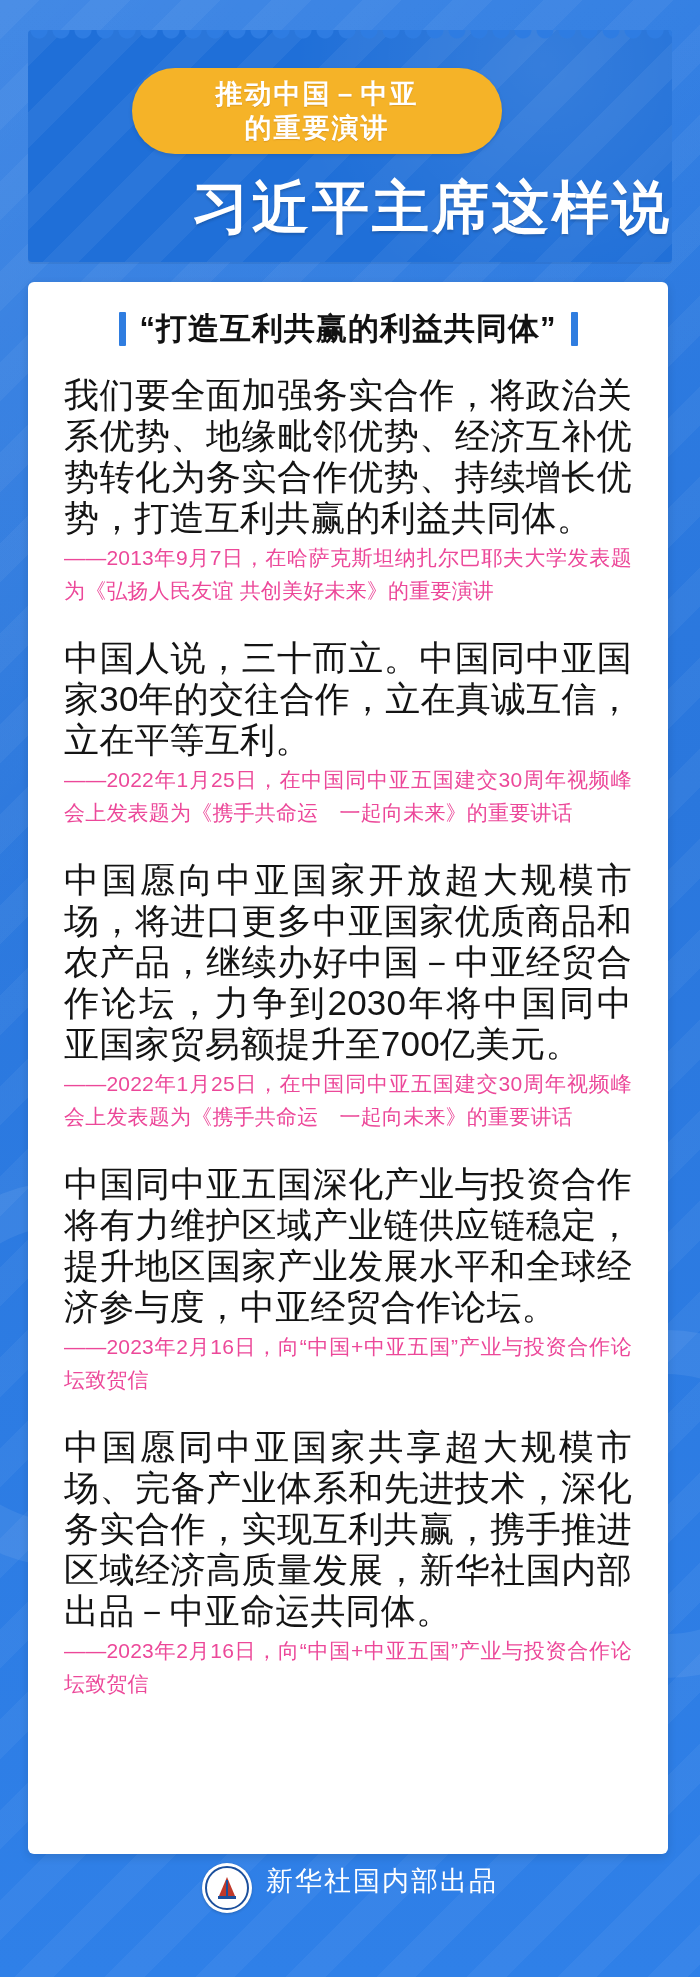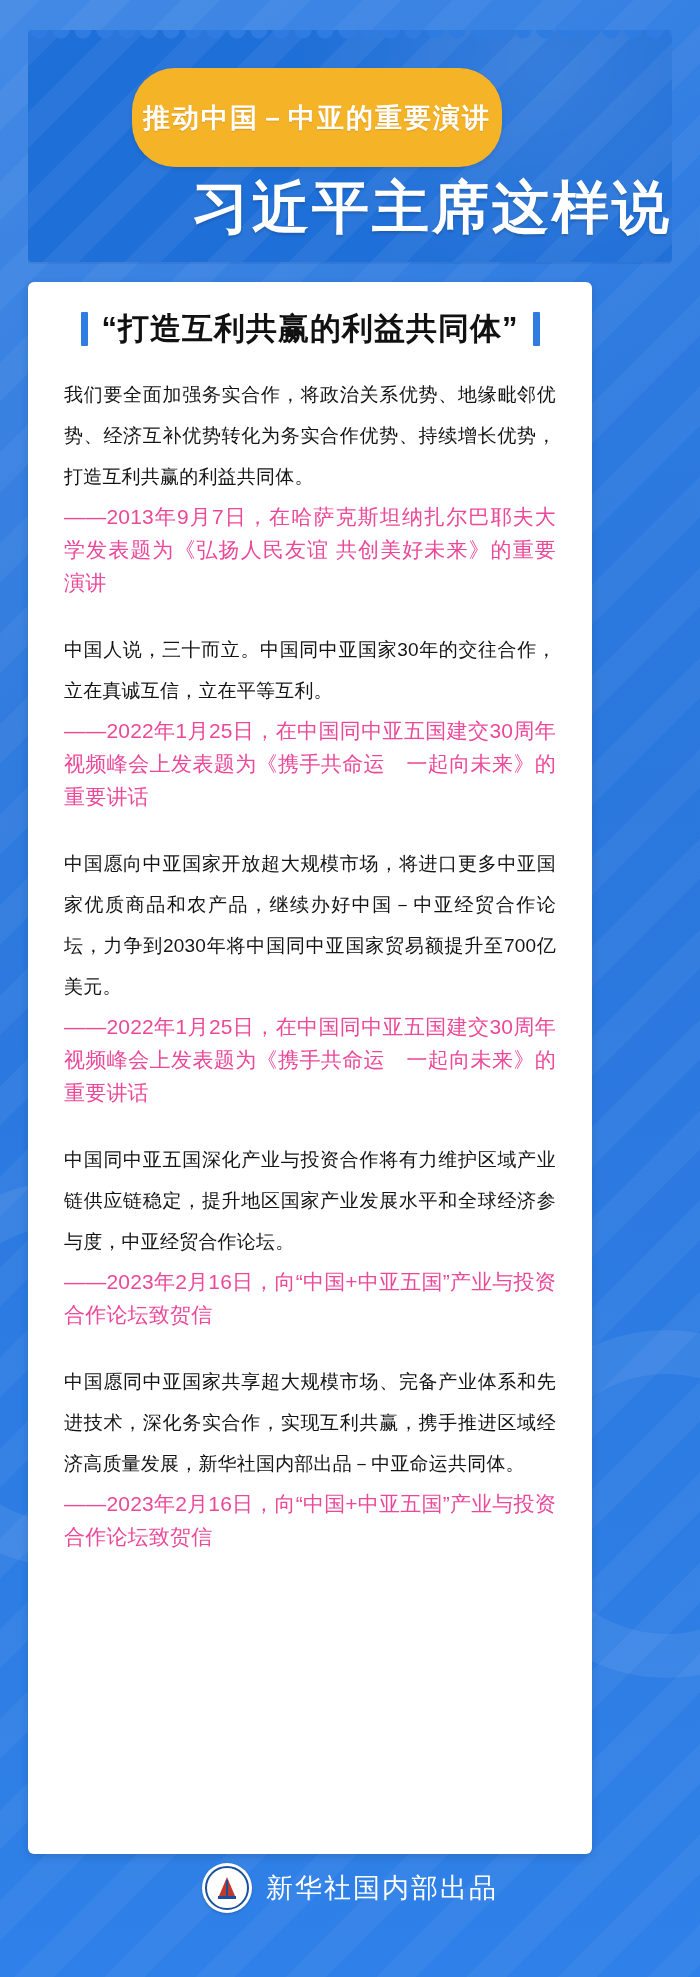--- a/index.html
+++ b/index.html
@@ -67,25 +67,26 @@
     background:
       radial-gradient(circle at 11px 0px, #2e7ce2 8px, rgba(0,0,0,0) 9px) repeat-x;
     background-size: 22px 14px;
     z-index: 3;
   }
   .badge {
     position: absolute;
     left: 104px;
     top: 38px;
     width: 370px;
-    height: 99px;
+    height: 86px;
     background: #f5b328;
     border-radius: 43px;
     z-index: 4;
     display: flex;
+    flex-direction: column;
     align-items: center;
     justify-content: center;
     box-shadow: 0 2px 4px rgba(0,0,0,0.10);
   }
   .badge-line {
     color: #ffffff;
     font-size: 27px;
     font-weight: bold;
     letter-spacing: 2px;
     line-height: 34px;
@@ -102,21 +103,21 @@
     letter-spacing: 3px;
     z-index: 4;
     text-shadow: 0 2px 3px rgba(0,0,0,0.18);
   }
 
   
   .card {
     position: absolute;
     left: 28px;
     top: 282px;
-    width: 564px;
+    width: 640px;
     height: 1572px;
     background: #ffffff;
     border-radius: 6px;
     box-shadow: 0 3px 10px rgba(0,0,0,0.12);
     overflow: hidden;
   }
   .card-inner {
     padding: 0 36px;
   }
   .section-title-wrap {
@@ -140,21 +141,21 @@
     letter-spacing: 1px;
     white-space: nowrap;
   }
   .quotes {
     margin-top: 24px;
   }
   .quote-block {
     margin-bottom: 30px;
   }
   .quote-body {
-    font-size: 19px;
+    font-size: 35px;
     line-height: 41px;
     color: #141414;
     text-align: justify;
     letter-spacing: 0.2px;
   }
   .quote-source {
     margin-top: 3px;
     font-size: 21px;
     line-height: 33px;
     color: #ec4899;
@@ -162,21 +163,20 @@
     letter-spacing: 0.2px;
   }
 
   
   .footer {
     position: absolute;
     left: 0;
     right: 0;
     bottom: 64px;
     display: flex;
-    align-items: center;
     justify-content: center;
     gap: 14px;
   }
   .logo {
     width: 50px;
     height: 50px;
     border-radius: 50%;
     background: #ffffff;
     position: relative;
     flex: none;

